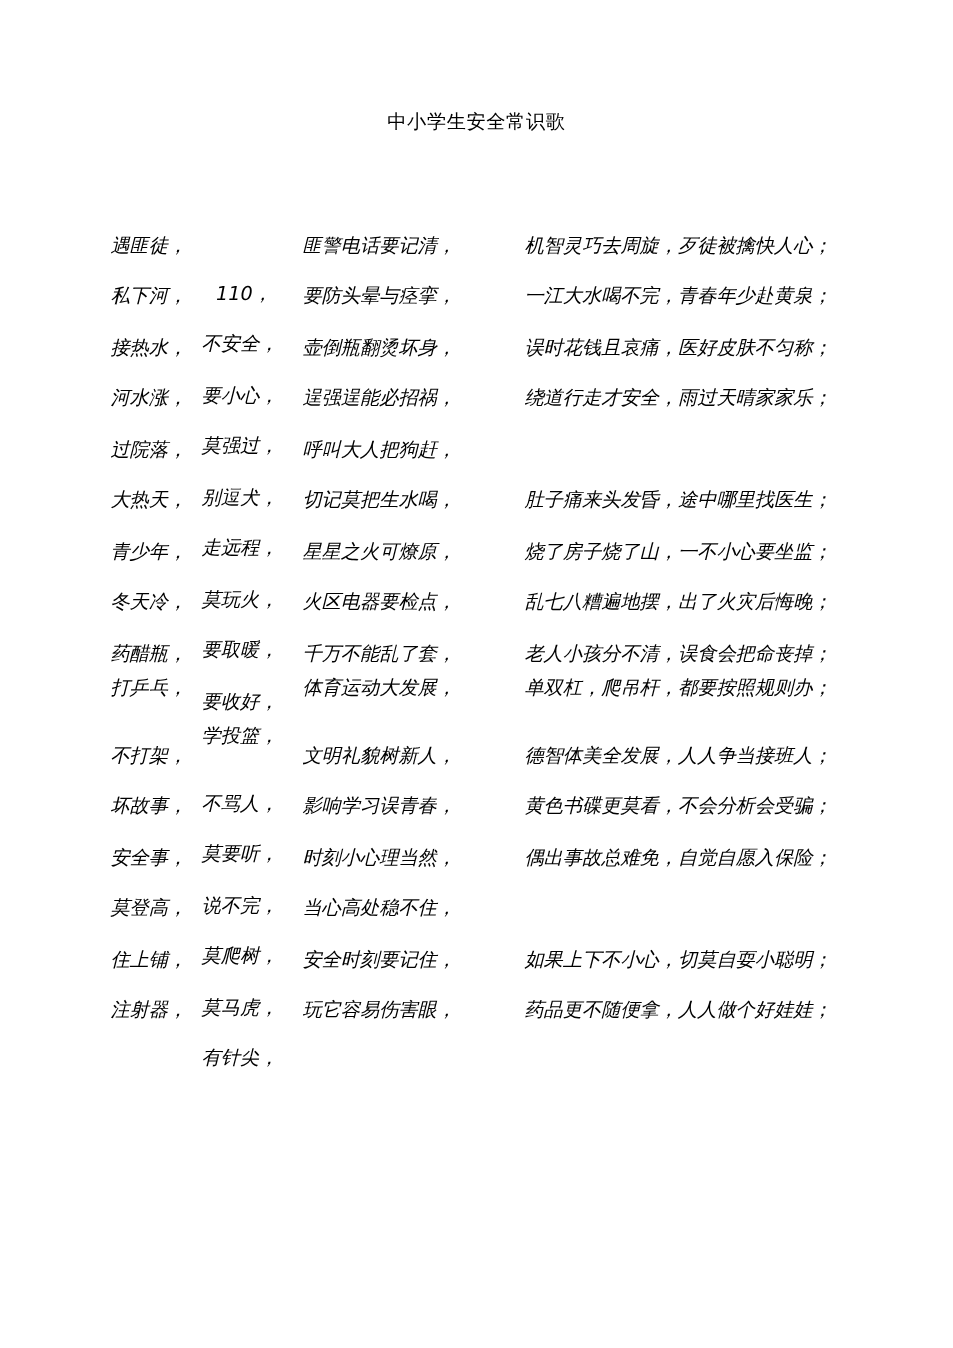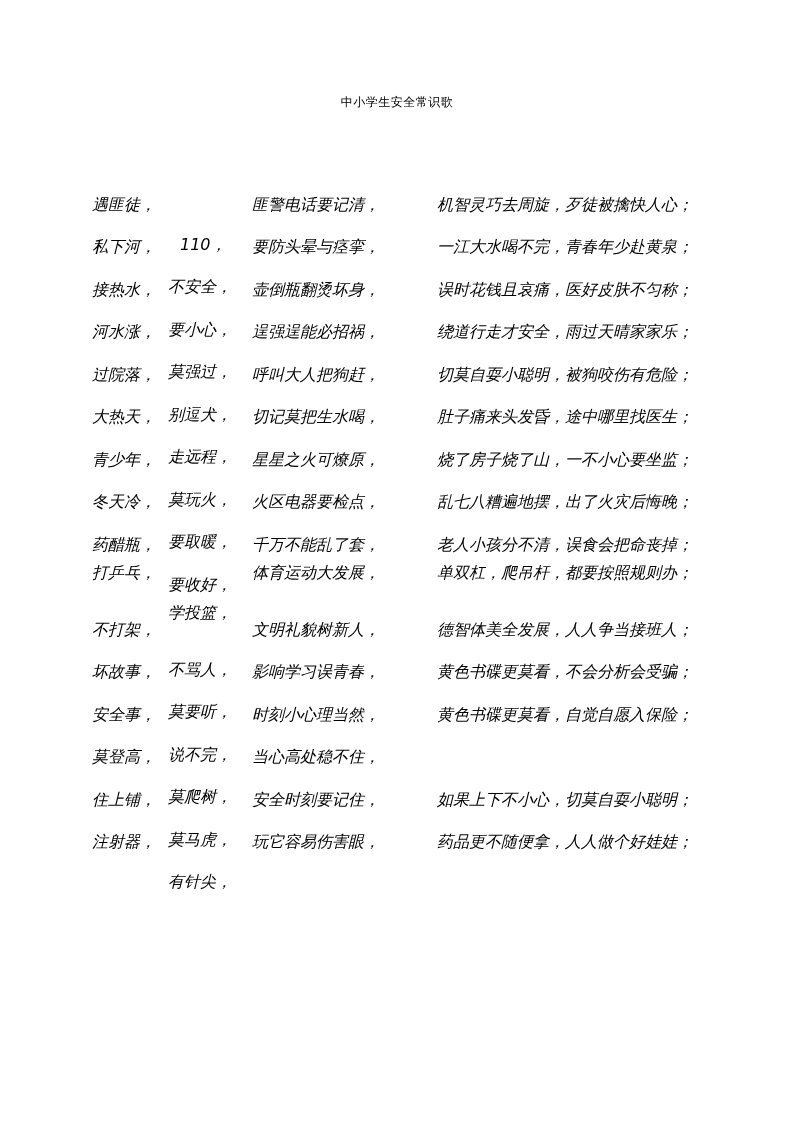--- a/index.html
+++ b/index.html
@@ -1,19 +1,19 @@
 <!DOCTYPE html>
 <html><head>
 <meta charset="utf-8">
 <style>
   html, body { margin:0; padding:0; background:#ffffff; }
   body { width:794px; height:1123px; position:relative; overflow:hidden;
          font-family:"DejaVu Sans", "Liberation Sans", sans-serif; color:#000; }
   .title { position:absolute; top:92px; left:0; width:794px; text-align:center;
-           font-size:12px; line-height:20px; letter-spacing:0.5px; }
+           font-size:16px; line-height:20px; letter-spacing:0.5px; }
   .verse { position:absolute; left:0; top:0; width:794px; }
   .row { position:absolute; left:0; height:22px; width:794px; font-size:16px; line-height:22px; white-space:nowrap;font-style:italic; }
   .c { position:absolute; top:0; }
   .c1 { left:92px; }
   .c2 { left:168px;margin-top:40px; }
   .c3 { left:252px; }
   .c4 { left:410px; width:282px; overflow:hidden;margin-left:27px; }
 </style>
 </head>
 <body>
@@ -42,21 +42,20 @@
   <div class="row" style="top:321px">
     <span class="c c1">河水涨，</span>
     <span class="c c2">莫强过，</span>
     <span class="c c3">逞强逞能必招祸，</span>
     <span class="c c4">绕道行走才安全，雨过天晴家家乐；</span>
   </div>
   <div class="row" style="top:364px">
     <span class="c c1">过院落，</span>
     <span class="c c2">别逗犬，</span>
     <span class="c c3">呼叫大人把狗赶，</span>
-    <span class="c c4">切莫自耍小聪明，被狗咬伤有危险；</span>
   </div>
   <div class="row" style="top:406px">
     <span class="c c1">大热天，</span>
     <span class="c c2">走远程，</span>
     <span class="c c3">切记莫把生水喝，</span>
     <span class="c c4">肚子痛来头发昏，途中哪里找医生；</span>
   </div>
   <div class="row" style="top:449px">
     <span class="c c1">青少年，</span>
     <span class="c c2">莫玩火，</span>
@@ -90,21 +89,21 @@
   <div class="row" style="top:661px">
     <span class="c c1">坏故事，</span>
     <span class="c c2">莫要听，</span>
     <span class="c c3">影响学习误青春，</span>
     <span class="c c4">黄色书碟更莫看，不会分析会受骗；</span>
   </div>
   <div class="row" style="top:704px">
     <span class="c c1">安全事，</span>
     <span class="c c2">说不完，</span>
     <span class="c c3">时刻小心理当然，</span>
-    <span class="c c4">黄色书碟更莫看，自觉自愿入保险；</span>
+    <span class="c c4">偶出事故总难免，自觉自愿入保险；</span>
   </div>
   <div class="row" style="top:746px">
     <span class="c c1">莫登高，</span>
     <span class="c c2">莫爬树，</span>
     <span class="c c3">当心高处稳不住，</span>
   </div>
   <div class="row" style="top:789px">
     <span class="c c1">住上铺，</span>
     <span class="c c2">莫马虎，</span>
     <span class="c c3">安全时刻要记住，</span>

